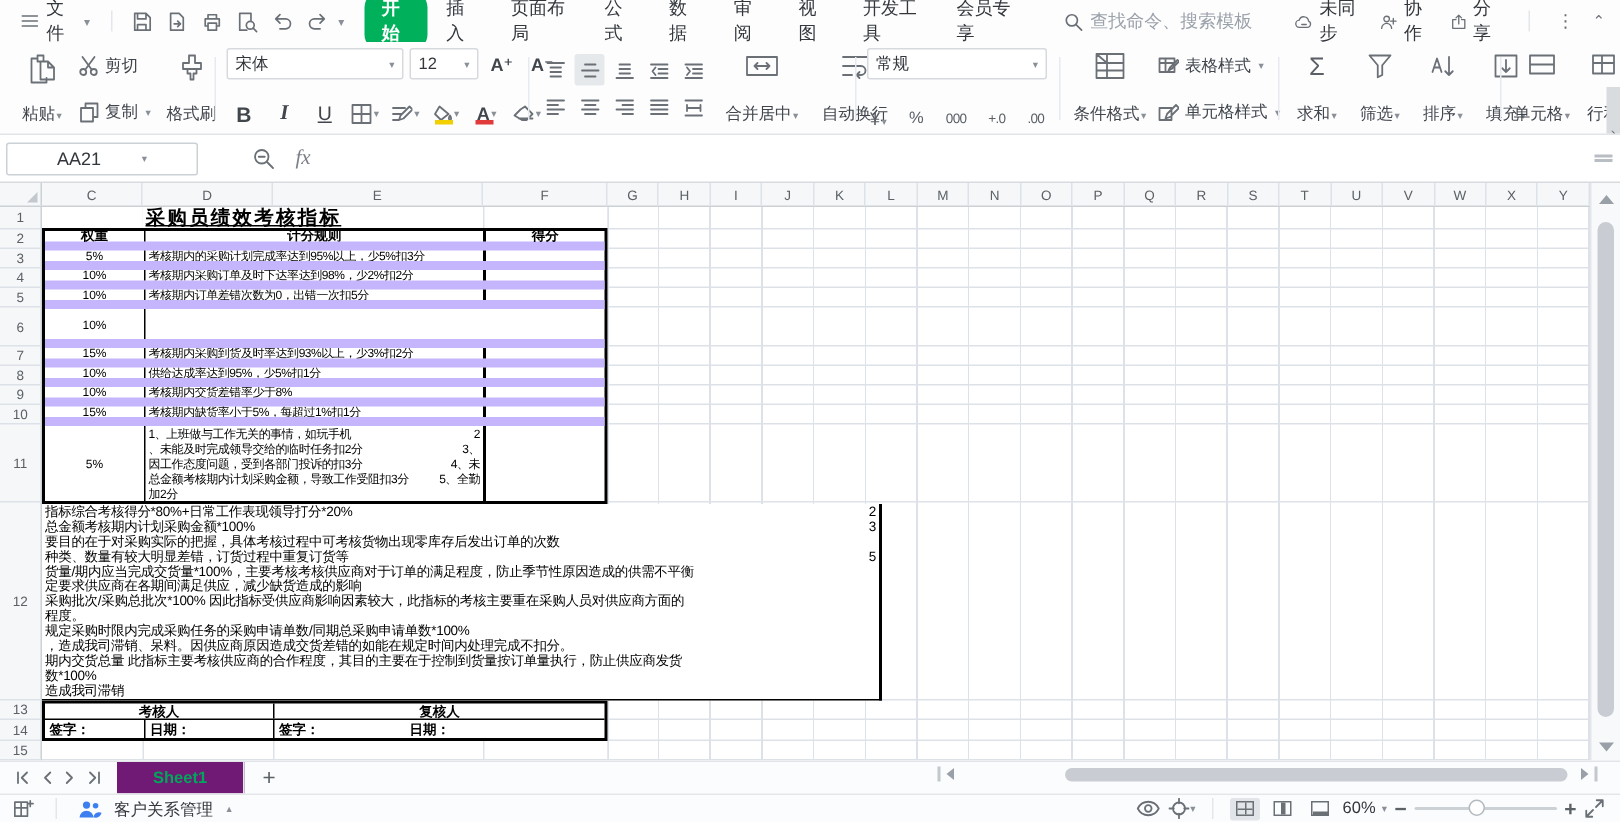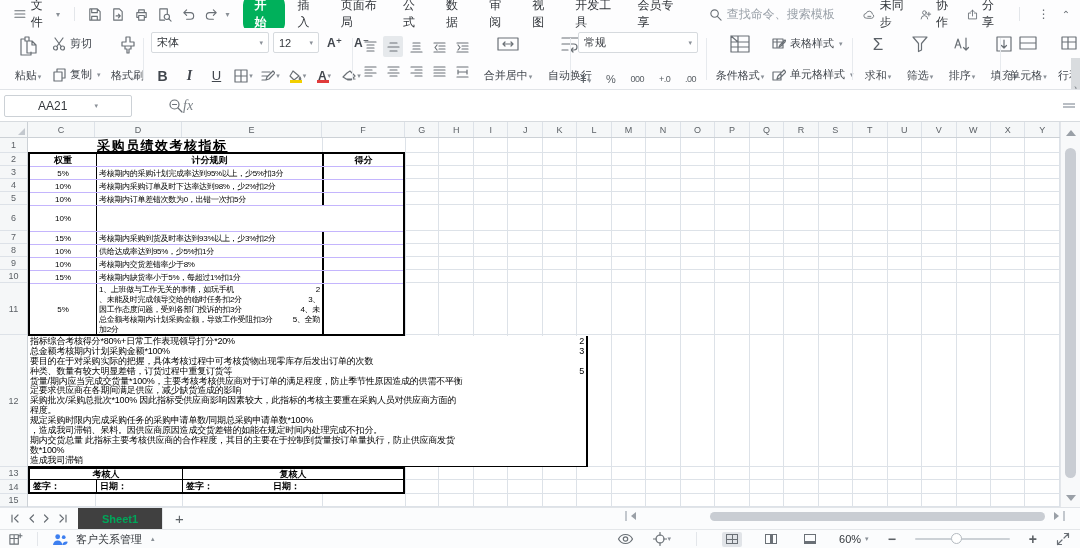--- a/index.html
+++ b/index.html
@@ -48,21 +48,21 @@
 .corner{width:28px;border-right:1px solid #ccd1d6;position:relative}
 .corner:after{content:"";position:absolute;right:2px;bottom:2px;border-left:7px solid transparent;border-bottom:7px solid #c3c8ce}
 #rowhdr{position:absolute;top:138px;left:0;width:28px;height:369px;background:#f5f7f8;border-right:1px solid #ccd1d6;font-size:9px;color:#5c6166}
 .rh{border-bottom:1px solid #dde2e8;display:flex;align-items:center;justify-content:center}
 #grid{position:absolute;top:138px;left:28px;width:1032px;height:369px;background:#fff;overflow:hidden}
 .grow{border-bottom:1px solid #dde2e8}
 .vl{position:absolute;top:0;bottom:0;width:1px;background:#dde2e8}
 .vuni{position:absolute;top:0;bottom:0;left:377px;right:0;background:repeating-linear-gradient(to right,transparent 0,transparent 33.47px,#dde2e8 33.47px,#dde2e8 34.47px)}
 #sheet-title{position:absolute;left:67px;top:0;font-family:"DejaVu Sans",sans-serif;font-weight:bold;font-size:13px;line-height:15px;color:#000;text-decoration:underline;letter-spacing:1.5px;background:#fff;padding:0 2px}
 #ktable{position:absolute;left:0;top:14px;width:377px;height:184px;border:2px solid #000;background:#fff}
-.krow{display:flex;border-bottom:1px solid #c4b5fd;color:#000}
+.krow{display:flex;border-bottom:6px solid #c4b5fd;color:#000}
 .krow:last-child{border-bottom:none}
 .kw{width:67px;border-right:1px solid #000;display:flex;align-items:center;justify-content:center;font-size:8px}
 .kr{width:227px;border-right:2px solid #000;padding:0 2px;display:flex;flex-direction:column;justify-content:center;font-size:8px;letter-spacing:-0.3px;white-space:nowrap;overflow:hidden}
 .ks{flex:1}
 .khead{font-weight:bold;font-size:9px}
 .khead .kr{align-items:center}
 .jline{display:flex;justify-content:space-between;line-height:10px}
 #block12{position:absolute;left:0;top:198px;width:560px;height:131px;background:#fff;border-right:2px solid #000;border-bottom:1px solid #000;padding:1px 2px;font-size:9px;color:#000;letter-spacing:-0.2px;white-space:nowrap;overflow:hidden}
 #block12 .nline{display:flex;justify-content:space-between;height:9.9px;line-height:9.9px}
 #stable{position:absolute;left:0;top:329px;width:377px;height:27px;border:2px solid #000;background:#fff;color:#000;font-size:9px;font-weight:bold}
@@ -75,32 +75,32 @@
 .sg3{flex:1;display:flex;align-items:center;padding-left:3px}
 .sg3 .d2{margin-left:60px}
 
 #vscroll{position:absolute;top:122px;right:0;width:20px;height:385px;background:#f8f9fa;border-left:1px solid #e3e6ea}
 .tri-up{position:absolute;top:8px;left:5px;border-left:5px solid transparent;border-right:5px solid transparent;border-bottom:6px solid #9aa0a7}
 .tri-dn{position:absolute;bottom:6px;left:5px;border-left:5px solid transparent;border-right:5px solid transparent;border-top:6px solid #9aa0a7}
 #vthumb{position:absolute;top:26px;left:4px;width:11px;height:330px;background:#c9cdd3;border-radius:6px}
 
 #tabbar{top:507px;height:22px;background:#fbfcfd;border-top:1px solid #e1e4e8;display:flex;align-items:center}
 .nav{display:flex;align-items:center;gap:8px;padding:0 10px;color:#8a9097}
-#sheettab{height:100%;display:flex;align-items:center;padding:0 24px;background:#404040;border-right:1px solid #e4e7ea;color:#00a65a;font-weight:bold;font-size:11px}
+#sheettab{height:100%;display:flex;align-items:center;padding:0 24px;background:#701a75;border-right:1px solid #e4e7ea;color:#00a65a;font-weight:bold;font-size:11px}
 .addtab{font-size:15px;color:#5c6166;padding:0 12px}
 #hscroll{position:absolute;left:625px;top:2px;width:440px;height:12px;display:flex;align-items:center;gap:4px;color:#9aa0a7}
 .htrack{position:relative;flex:1;height:9px}
 #hthumb{position:absolute;left:70px;width:335px;top:0;height:9px;background:#c9cdd3;border-radius:5px}
 .hbarend{width:2px;height:10px;background:#c3c8ce}
 .tri-l{border-top:4px solid transparent;border-bottom:4px solid transparent;border-right:5px solid #9aa0a7}
 .tri-r{border-top:4px solid transparent;border-bottom:4px solid transparent;border-left:5px solid #9aa0a7}
 
 #statusbar{top:529px;height:19px;background:#fbfcfd;border-top:1px solid #e4e7ea;display:flex;align-items:center;font-size:11px;color:#33373c}
 .sleft{display:flex;align-items:center;gap:8px;padding:0 8px}
-.sright{margin-left:auto;display:flex;align-items:center;gap:19px;padding-right:10px}
+.sright{margin-left:auto;display:flex;align-items:center;gap:5px;padding-right:10px}
 .viewbtn{width:20px;height:15px;display:flex;align-items:center;justify-content:center;border-radius:2px}
 .viewbtn.active{background:#e1e4e8}
 .vb{width:12px;height:10px;border:1px solid #6a7076}
 .vb.grid{background:linear-gradient(#6a7076,#6a7076) 50% 0/1px 100% no-repeat,linear-gradient(#6a7076,#6a7076) 0 50%/100% 1px no-repeat}
 .vb.split{background:linear-gradient(#6a7076,#6a7076) 50% 0/3px 100% no-repeat}
 .vb.page{box-shadow:inset 0 -3px 0 -1px #6a7076}
 .slider{position:relative;width:95px;height:2px;background:#ccd1d6;border-radius:1px}
 .sthumb{position:absolute;left:36px;top:-5px;width:11px;height:11px;border-radius:50%;background:#fff;border:1px solid #b4bac0}
 .zoomtxt{display:flex;align-items:center;gap:3px}
 .pm{font-size:14px;color:#5c6166;font-weight:bold}
@@ -451,21 +451,21 @@
   <div class="namebox">
     <span>AA21</span>
     <span class="carx">▾</span>
   </div>
   <div style="margin-left:36px">
     <svg width="15" height="15" viewBox="0 0 15 15">
         <circle class="ic" cx="6.5" cy="6.5" r="4.5"></circle>
         <path class="ic" d="M4.5 6.5h4 M10 10l4 4"></path>
       </svg>
   </div>
-  <span class="fx" style="margin-left:0">fx</span>
+  <span class="fx" style="margin-left:14px">fx</span>
   <div class="finput"><span></span></div>
   <div class="splith"></div>
 </div>
 
 <div id="colhdr">
   <div class="corner"></div>
   <div class="ch" style="width:67px">C</div>
   <div class="ch" style="width:87px">D</div>
   <div class="ch" style="width:140px">E</div>
   <div class="ch" style="width:83px">F</div>

